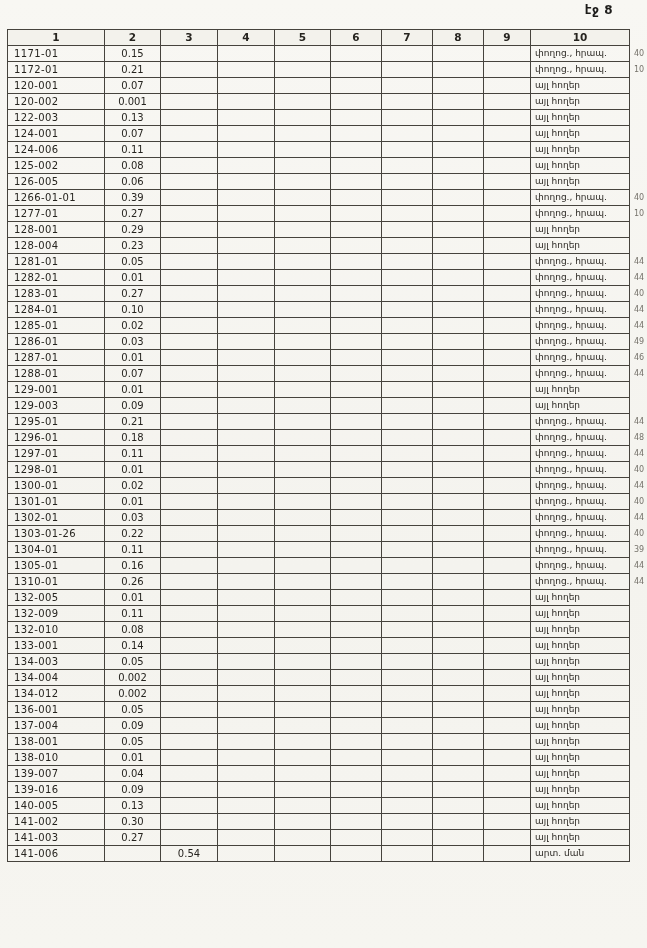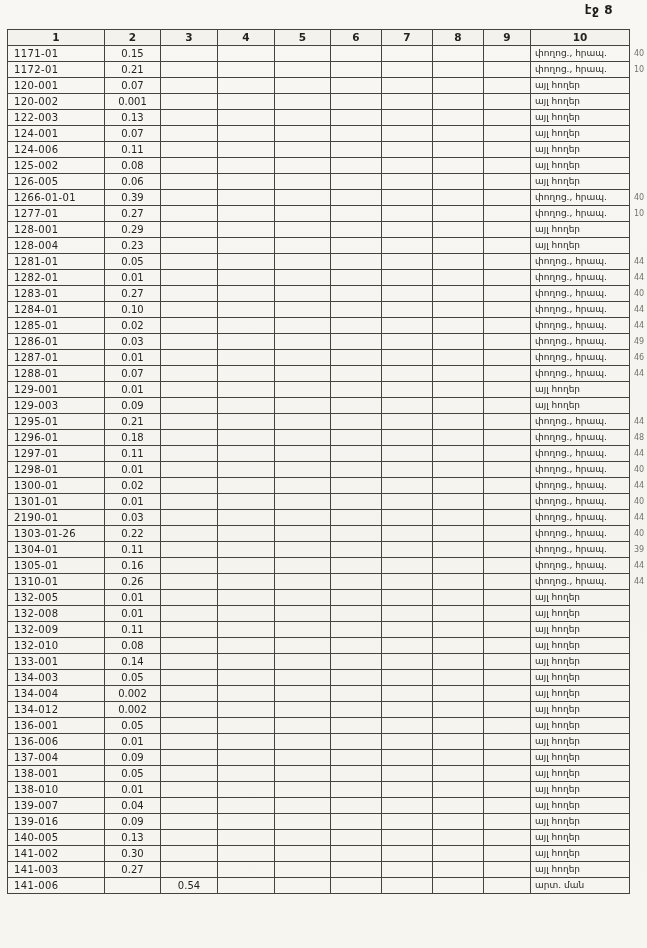--- a/index.html
+++ b/index.html
@@ -486,21 +486,21 @@
           <td></td>
           <td></td>
           <td></td>
           <td></td>
           <td></td>
           <td></td>
           <td class="type">փողոց., հրապ.</td>
           <td class="note-cell">40</td>
         </tr>
         <tr>
-          <td class="code">2190-01</td>
+          <td class="code">1302-01</td>
           <td class="val">0.03</td>
           <td class="val"></td>
           <td></td>
           <td></td>
           <td></td>
           <td></td>
           <td></td>
           <td></td>
           <td class="type">փողոց., հրապ.</td>
           <td class="note-cell">44</td>
@@ -564,33 +564,20 @@
           <td></td>
           <td></td>
           <td></td>
           <td></td>
           <td></td>
           <td></td>
           <td class="type">այլ հողեր</td>
           <td class="note-cell"></td>
         </tr>
         <tr>
-          <td class="code">132-008</td>
-          <td class="val">0.01</td>
-          <td class="val"></td>
-          <td></td>
-          <td></td>
-          <td></td>
-          <td></td>
-          <td></td>
-          <td></td>
-          <td class="type">այլ հողեր</td>
-          <td class="note-cell"></td>
-        </tr>
-        <tr>
           <td class="code">132-009</td>
           <td class="val">0.11</td>
           <td class="val"></td>
           <td></td>
           <td></td>
           <td></td>
           <td></td>
           <td></td>
           <td></td>
           <td class="type">այլ հողեր</td>
@@ -657,33 +644,20 @@
           <td></td>
           <td></td>
           <td></td>
           <td></td>
           <td class="type">այլ հողեր</td>
           <td class="note-cell"></td>
         </tr>
         <tr>
           <td class="code">136-001</td>
           <td class="val">0.05</td>
-          <td class="val"></td>
-          <td></td>
-          <td></td>
-          <td></td>
-          <td></td>
-          <td></td>
-          <td></td>
-          <td class="type">այլ հողեր</td>
-          <td class="note-cell"></td>
-        </tr>
-        <tr>
-          <td class="code">136-006</td>
-          <td class="val">0.01</td>
           <td class="val"></td>
           <td></td>
           <td></td>
           <td></td>
           <td></td>
           <td></td>
           <td></td>
           <td class="type">այլ հողեր</td>
           <td class="note-cell"></td>
         </tr>

